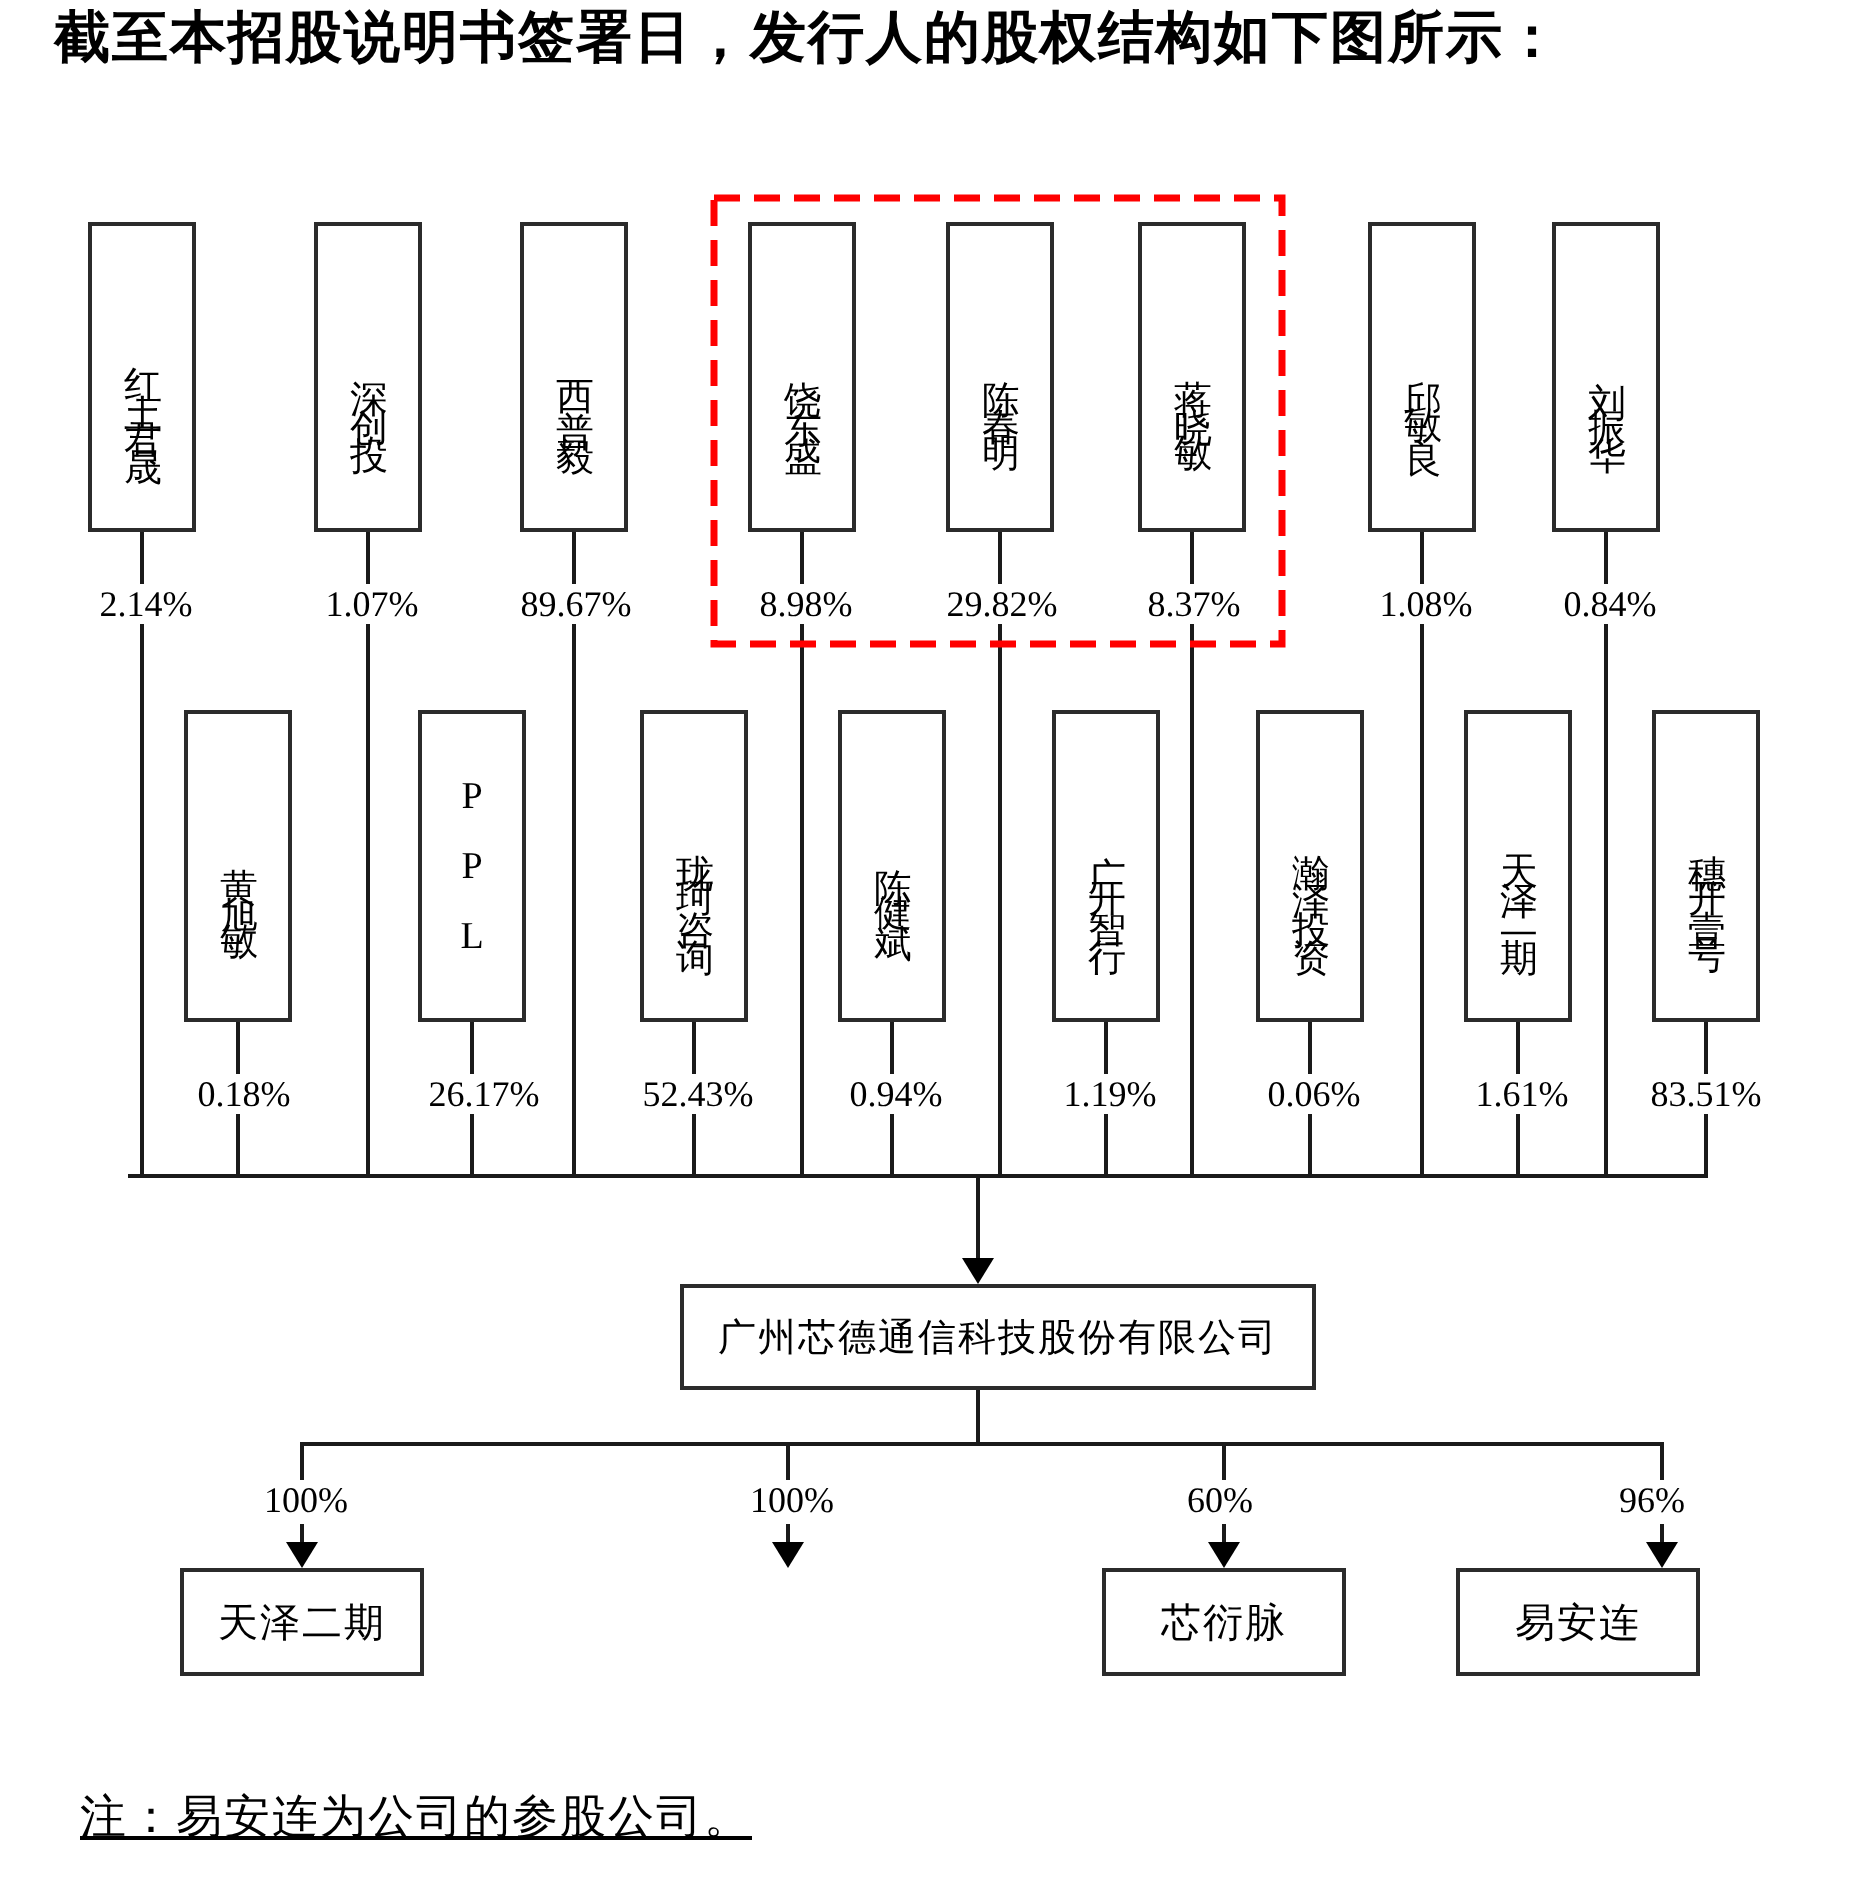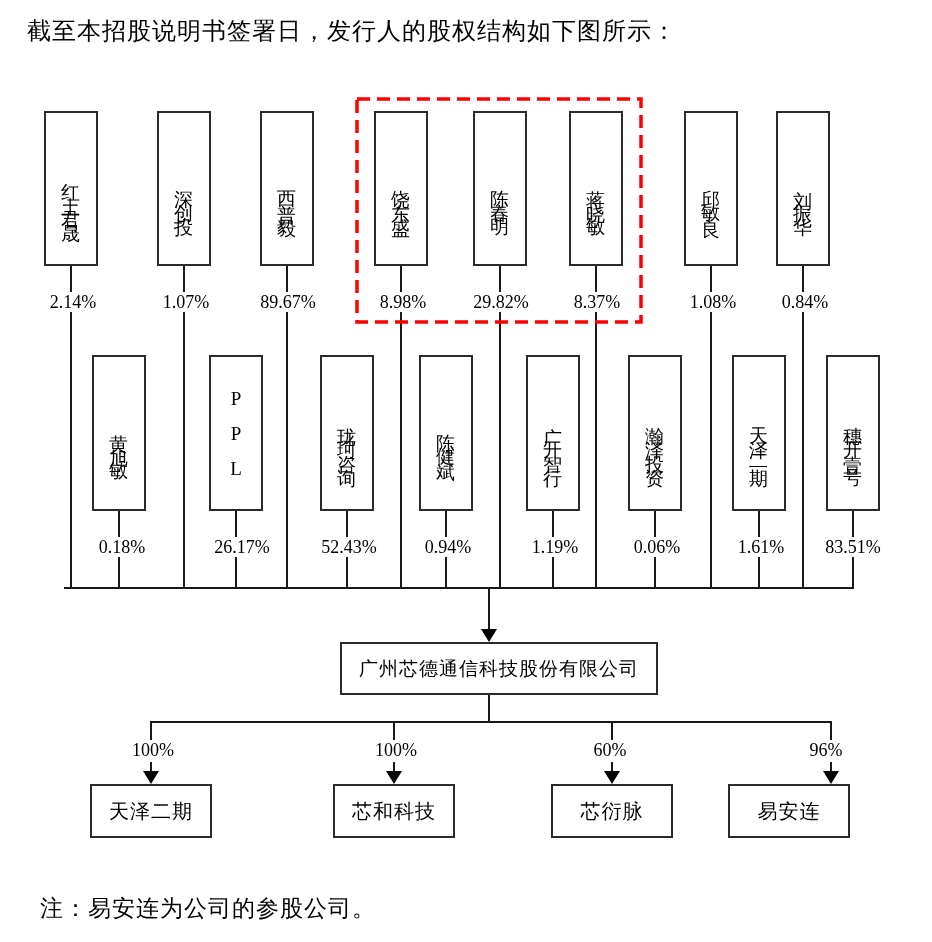--- a/index.html
+++ b/index.html
@@ -3,26 +3,27 @@
 <meta charset="utf-8">
 <style>
   * { margin:0; padding:0; box-sizing:border-box; }
   html,body { background:#ffffff; }
   .page {
     position:relative; width:932px; height:942px; background:#ffffff;
     font-family:"Liberation Serif","DejaVu Serif",serif; color:#000;
     overflow:hidden;
   }
   .title {
-    position:absolute; left:27px; top:15px; font-size:24px; letter-spacing:1px;
-    white-space:nowrap; font-weight:400;
+    position:absolute; left:27px; top:0; font-size:28px; letter-spacing:1px;
+    white-space:nowrap; font-weight:700;
   }
   .note {
     position:absolute; left:40px; top:893px; font-size:23px; letter-spacing:1px;
     white-space:nowrap;
+    text-decoration:underline;
   }
   .vline { position:absolute; width:2px; background:#1a1a1a; }
   .hline { position:absolute; height:2px; background:#1a1a1a; }
   .box {
     position:absolute; border:2px solid #2b2b2b; background:#ffffff;
     display:flex; align-items:center; justify-content:center;
   }
   .r1 { top:111px; width:54px; height:155px; }
   .r2 { top:355px; width:54px; height:156px; }
   .vtext {
@@ -177,23 +178,20 @@
     <rect x="2" y="2" width="284" height="223" fill="none" stroke="#ff0000" stroke-width="3.5" stroke-dasharray="13 7"></rect>
   </svg>
 
   <div class="issuer">
     <span>广州芯德通信科技股份有限公司</span>
   </div>
 
   <div class="subbox" style="left:90px">
       <span>天泽二期</span>
     </div>
-  <div class="subbox" style="left:333px">
-      <span>芯和科技</span>
-    </div>
   <div class="subbox" style="left:551px">
       <span>芯衍脉</span>
     </div>
   <div class="subbox" style="left:728px">
       <span>易安连</span>
     </div>
 
   <div class="note">注：易安连为公司的参股公司。</div>
 
 </div>

